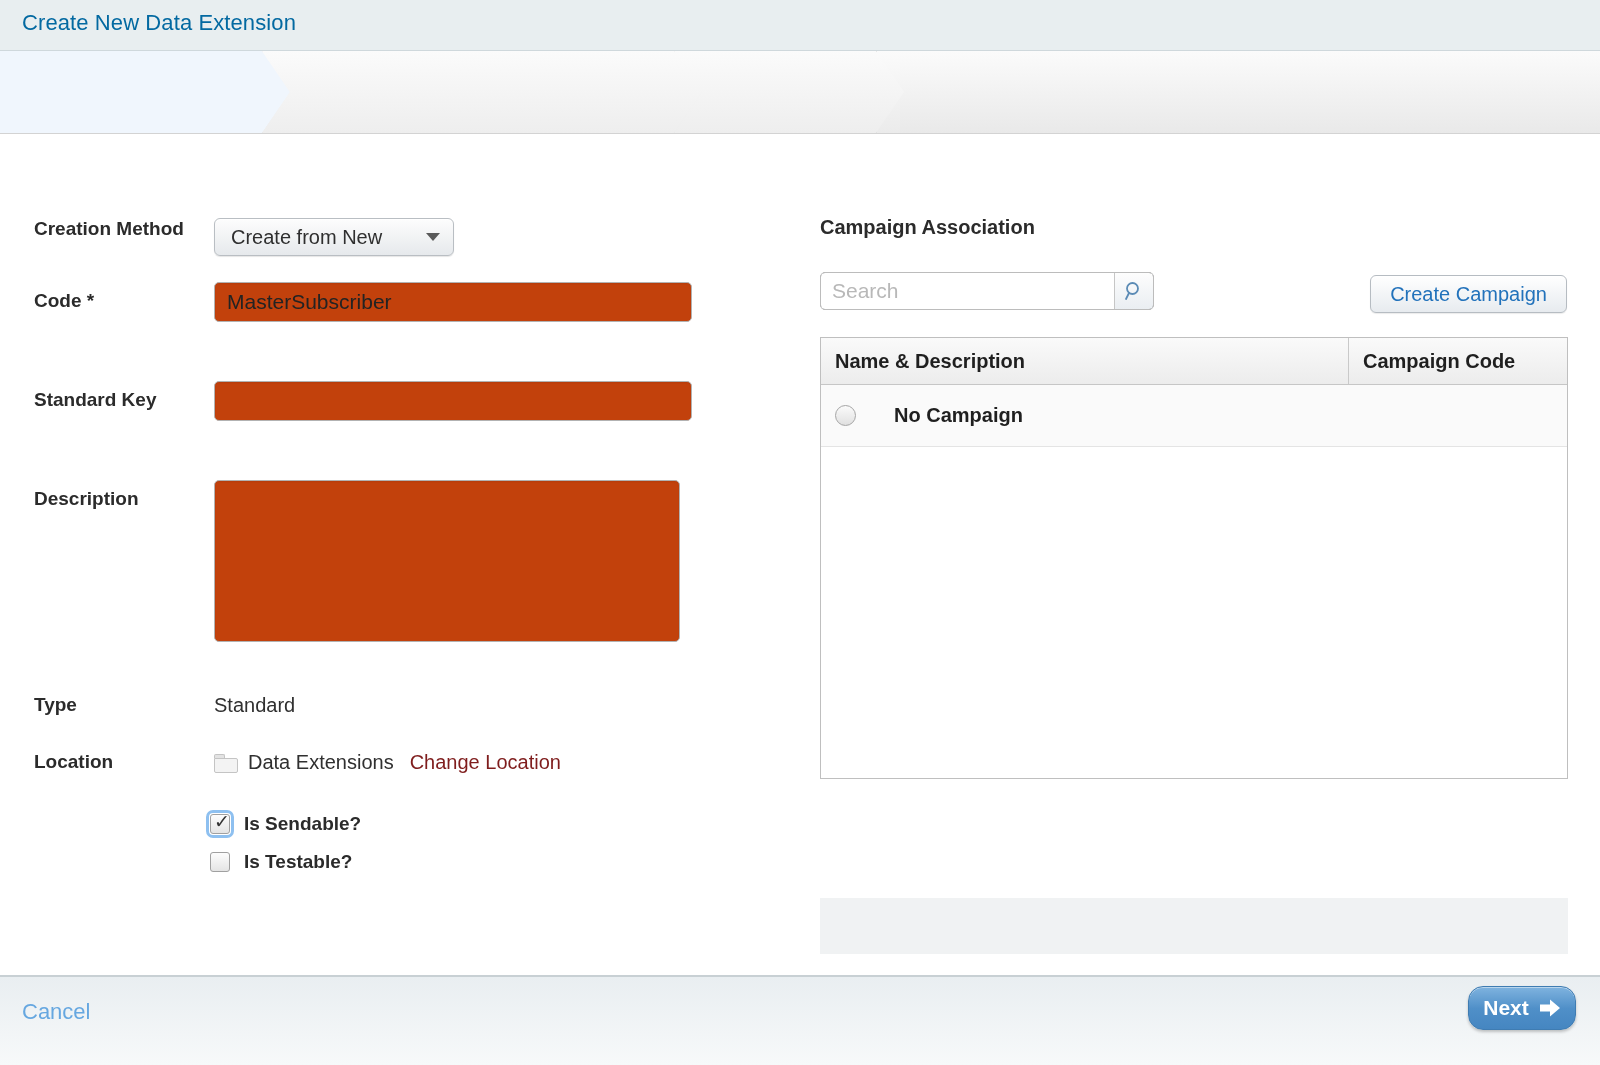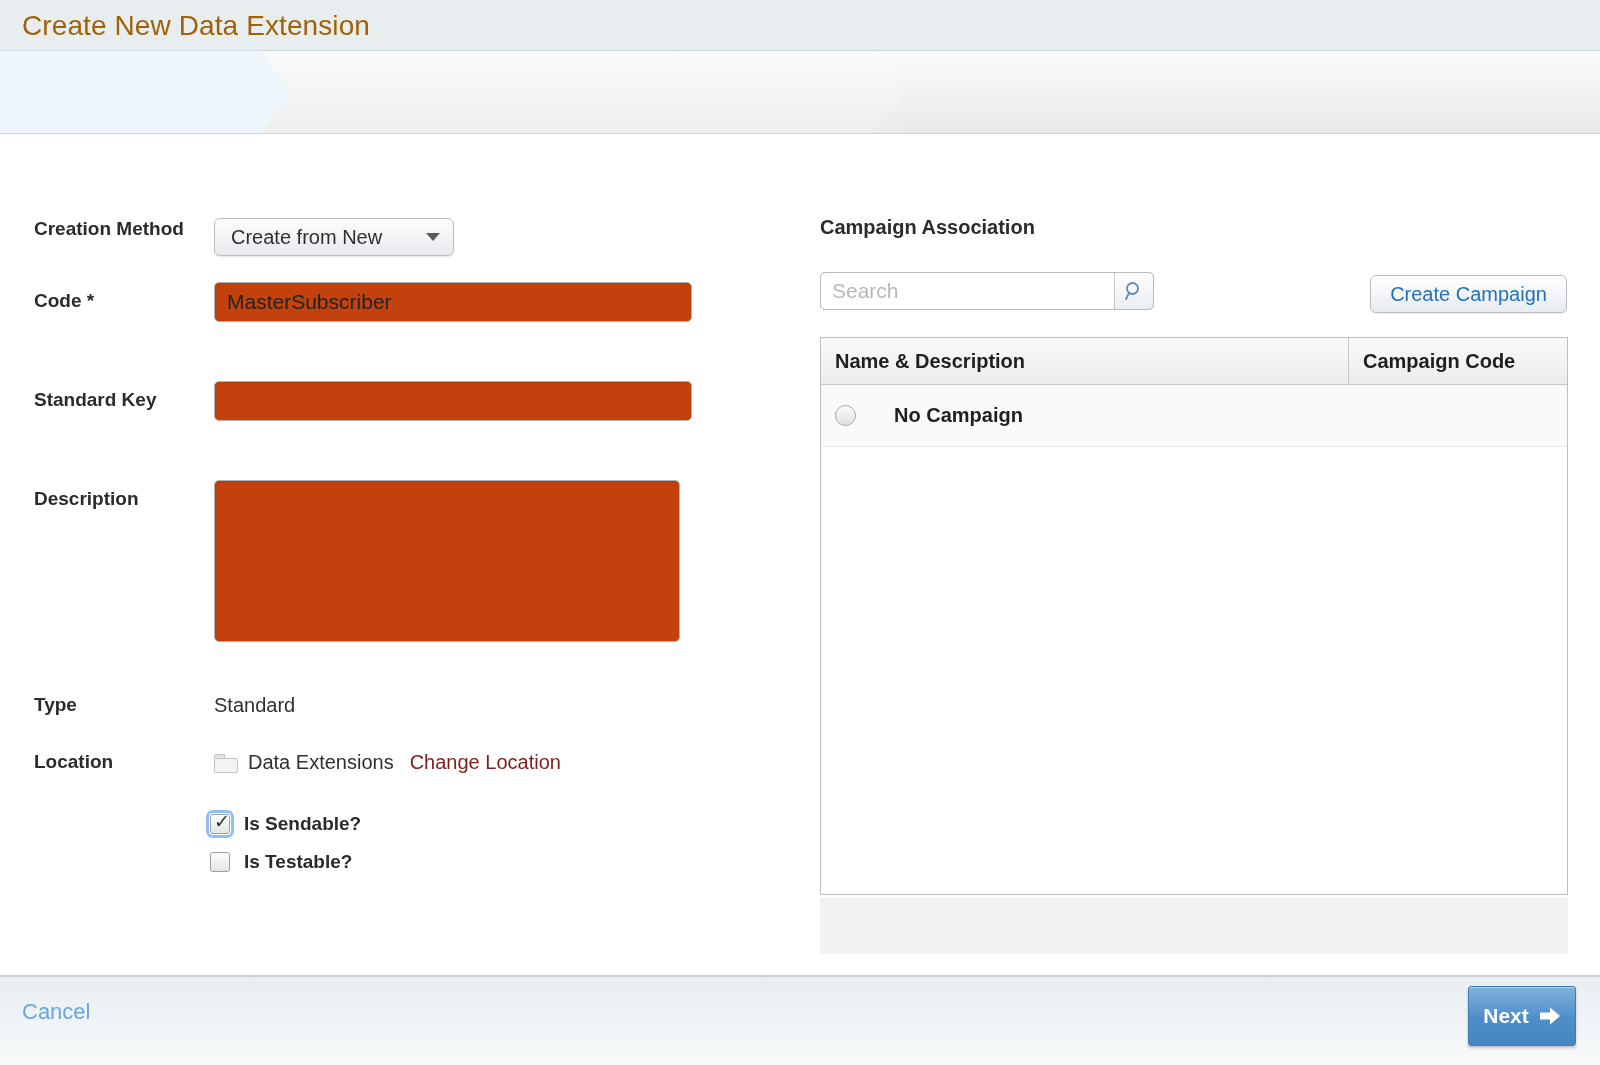--- a/index.html
+++ b/index.html
@@ -24,22 +24,22 @@
     width: 1600px;
     height: 51px;
     background: #e8eef0;
     border-bottom: 1px solid #cfd8dc;
     box-sizing: border-box;
   }
   .titlebar-text {
     position: absolute;
     left: 22px;
     top: 10px;
-    font-size: 28px;
-    color: #a16207;
+    font-size: 22px;
+    color: #0369a1;
     letter-spacing: 0.1px;
   }
 
   
   .tabstrip {
     position: absolute;
     left: 0; top: 51px;
     width: 1600px;
     height: 83px;
     background: linear-gradient(to bottom, #fbfbfb 0%, #ebebeb 100%);
@@ -303,21 +303,21 @@
     justify-content: center;
     font-size: 20px;
     color: #2272bb;
     cursor: pointer;
     box-sizing: border-box;
   }
 
   .grid {
     position: absolute;
     left: 820px; top: 203px;
-    width: 748px; height: 558px;
+    width: 748px; height: 442px;
     border: 1px solid #bfbfbf;
     background: #ffffff;
     box-sizing: border-box;
   }
   .grid-head {
     display: flex;
     height: 46px;
     background: linear-gradient(to bottom, #fafafa 0%, #ececec 100%);
     border-bottom: 1px solid #c6c6c6;
   }
@@ -376,22 +376,22 @@
   .cancel-link {
     position: absolute;
     left: 22px; top: 22px;
     font-size: 22px;
     color: #66a7e0;
     cursor: pointer;
   }
   .next-btn {
     position: absolute;
     left: 1468px; top: 9px;
-    width: 108px; height: 60px;
-    border-radius: 3px;
+    width: 108px; height: 44px;
+    border-radius: 15px;
     background: linear-gradient(to bottom, #7fb3df 0%, #4f8fc8 52%, #4586c1 100%);
     border: 1px solid #3f7cb2;
     box-shadow: 0 2px 3px rgba(0,0,0,0.22), inset 0 1px 0 rgba(255,255,255,0.45);
     display: flex;
     align-items: center;
     justify-content: center;
     gap: 10px;
     cursor: pointer;
     box-sizing: border-box;
   }

